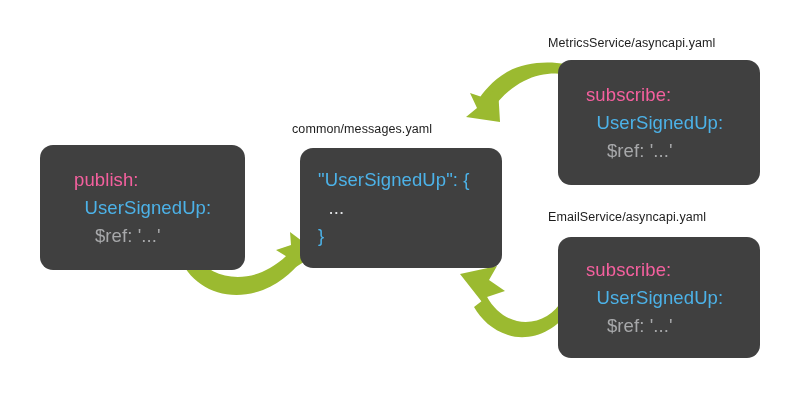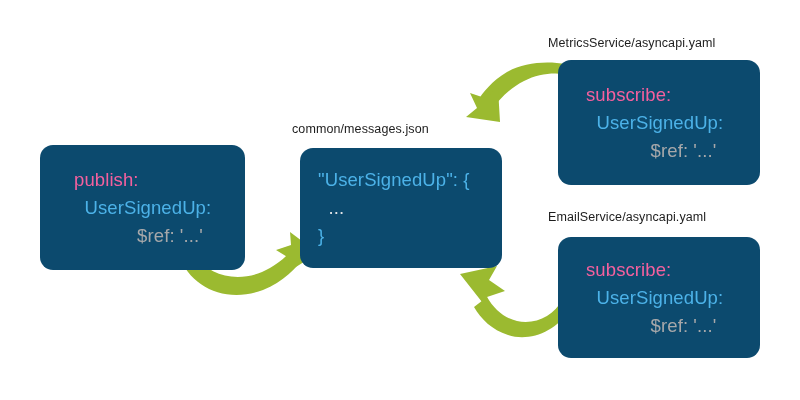--- a/index.html
+++ b/index.html
@@ -37,21 +37,21 @@
     position: absolute;
     width: 100%;
     font-size: 12.5px;
     color: #1d1d1d;
     letter-spacing: 0.1px;
     white-space: nowrap;
     left: 0;
   }
   .panel {
     position: absolute;
-    background: #0c4a6e;
+    background: #404040;
     border-radius: 13px;
     box-sizing: border-box;
   }
   .code {
     position: absolute;
     left: 0;
     top: 0;
     width: 100%;
     height: 100%;
     box-sizing: border-box;
@@ -60,21 +60,21 @@
     justify-content: center;
   }
   .line {
     font-size: 18.5px;
     line-height: 28px;
     white-space: pre;
     letter-spacing: 0.1px;
   }
   .kw      { color: #f4609e; }
   .ident   { color: #4cb2e8; }
-  .muted   { color: #a7a8aa; text-align: center; }
+  .muted   { color: #a7a8aa; }
   .faint   { color: #e3e5e7; }
 
   
   #node-users      { left: 18px;  top: 122px; width: 250px; height: 152px; }
   #node-users  .caption { top: 0px; }
   #node-users  .panel   { left: 22px; top: 23px; width: 205px; height: 125px; }
   #node-users  .code    { padding-left: 34px; }
 
   #node-common     { left: 292px; top: 122px; width: 218px; height: 150px; }
   #node-common .caption { top: 0px; }
@@ -136,21 +136,21 @@
     <div class="panel">
       <div class="code">
         <div class="line kw">publish:</div>
         <div class="line ident">  UserSignedUp:</div>
         <div class="line muted">    $ref: '...'</div>
       </div>
     </div>
   </div>
 
   <div class="node" id="node-common">
-    <div class="caption">common/messages.json</div>
+    <div class="caption">common/messages.yaml</div>
     <div class="panel">
       <div class="code">
         <div class="line ident">"UserSignedUp": {</div>
         <div class="line faint">  ...</div>
         <div class="line ident">}</div>
       </div>
     </div>
   </div>
 
   <div class="node" id="node-metrics">

